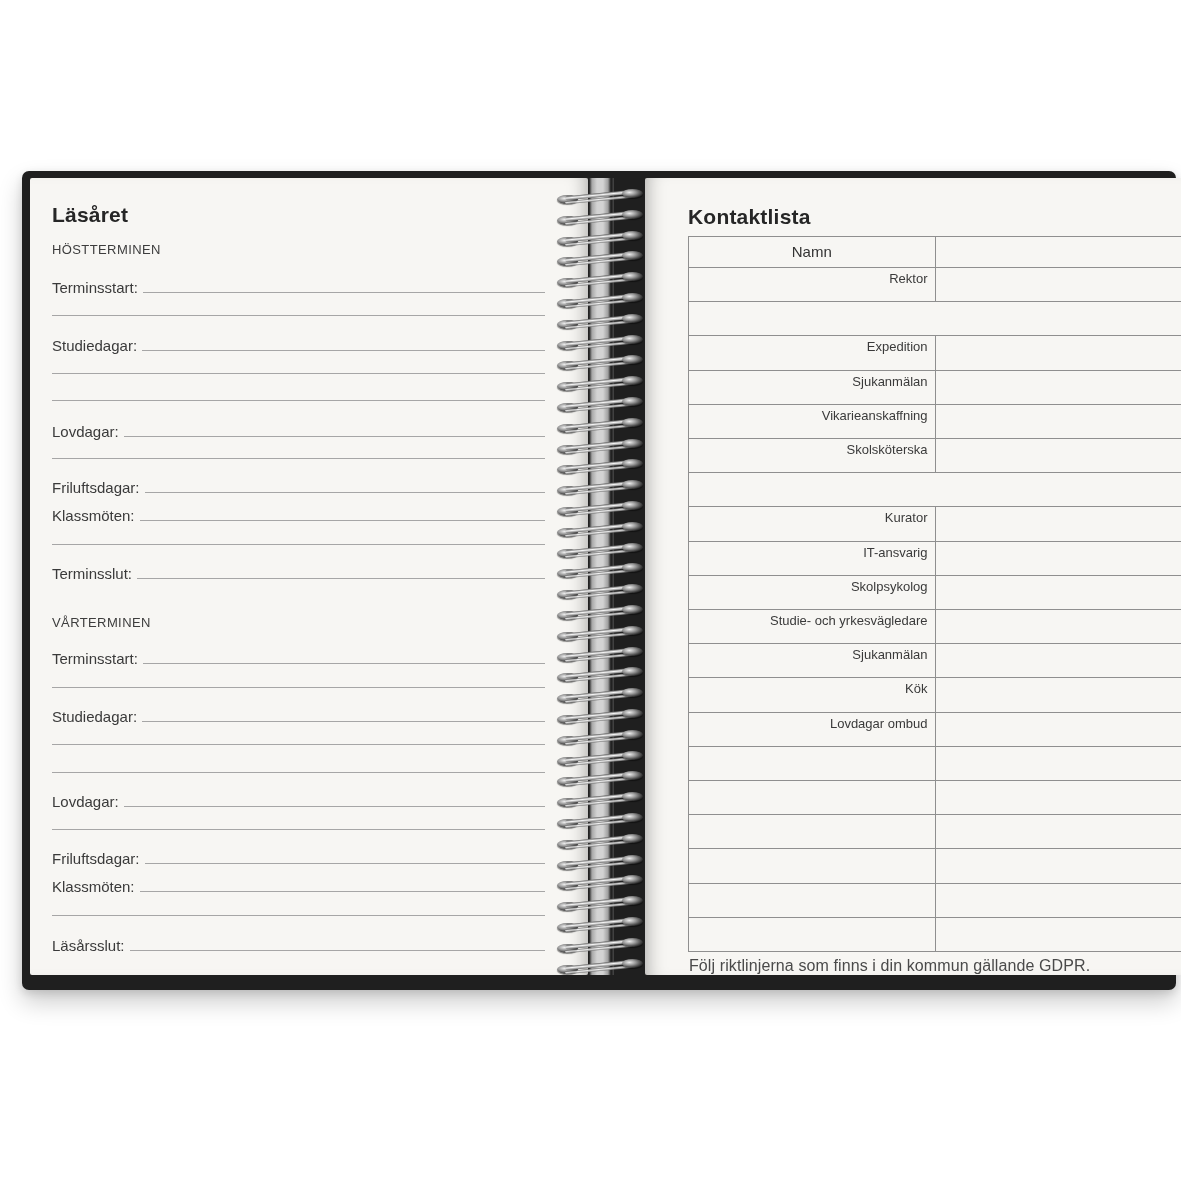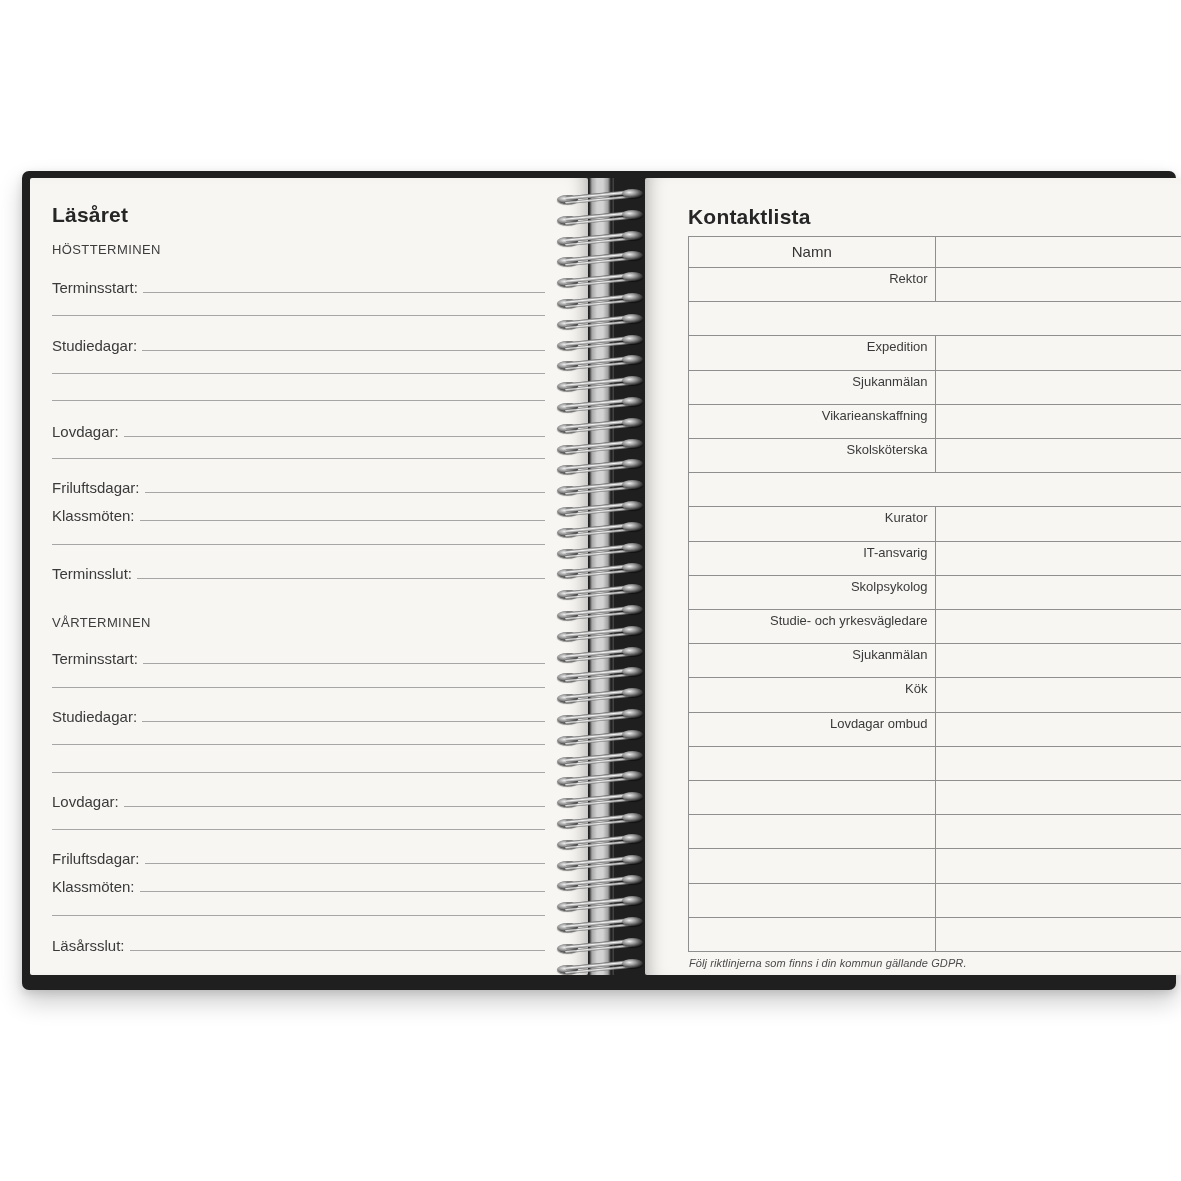--- a/index.html
+++ b/index.html
@@ -48,21 +48,21 @@
   .rule{position:absolute; left:22px; width:493px; height:0; border-top:1px solid var(--line);}
 
   
   .contact-table{position:absolute; left:43px; top:58px; width:495px; height:716px;
     border:1px solid var(--table-border); display:grid; grid-template-rows:30px repeat(20, 1fr);}
   .trow{display:grid; grid-template-columns:1fr 1fr; border-top:1px solid var(--table-border); min-height:0;}
   .trow.thead{border-top:none;}
   .tcell{min-height:0;}
   .tcell.c1{border-right:1px solid var(--table-border); padding:4px 7px; font-size:13px; color:var(--text); line-height:1.15;text-align:right;}
   .thead .c1{display:flex; align-items:center; justify-content:center; font-size:15px; padding:0; color:#333333;}
-  .footnote{position:absolute; left:44px; top:779px; font-size:11px; font-style:italic; color:#4a4a4a; letter-spacing:.1px;}
+  .footnote{position:absolute; left:44px; top:779px; font-size:16px; color:#4a4a4a; letter-spacing:.1px;}
 </style>
 </head>
 <body>
 
 <div class="stage">
   <div class="cover"></div>
   <div class="spine"></div>
 
   <div class="page page-left">
     <div class="page-title" style="top:25px">Läsåret</div>

